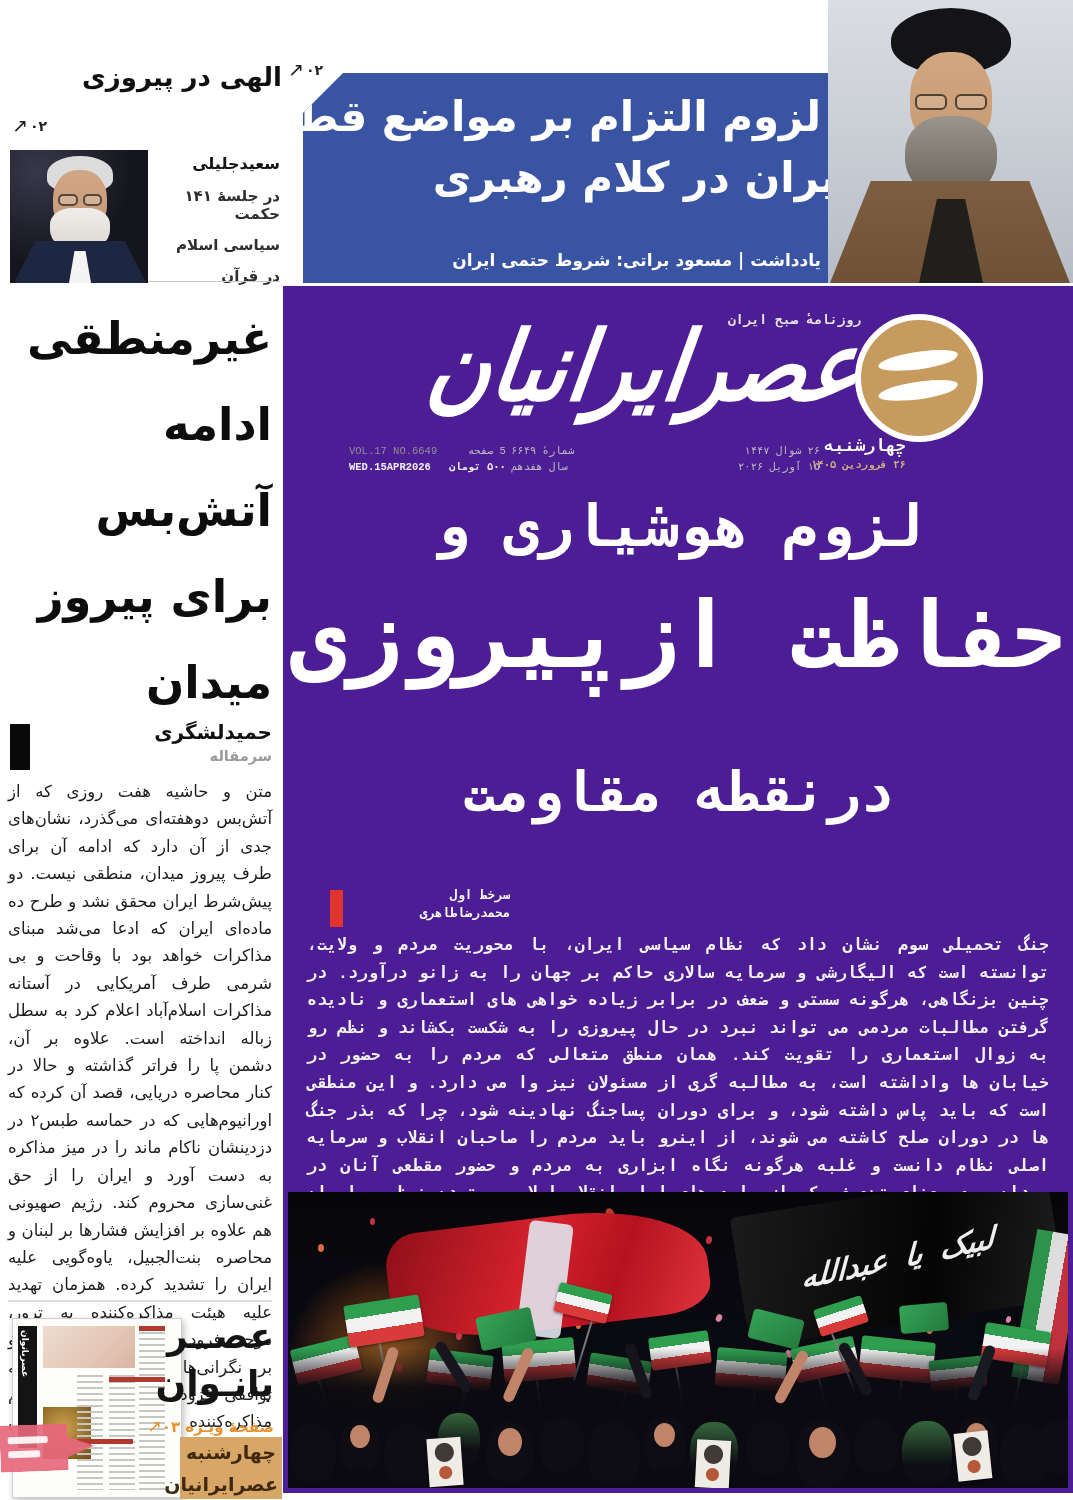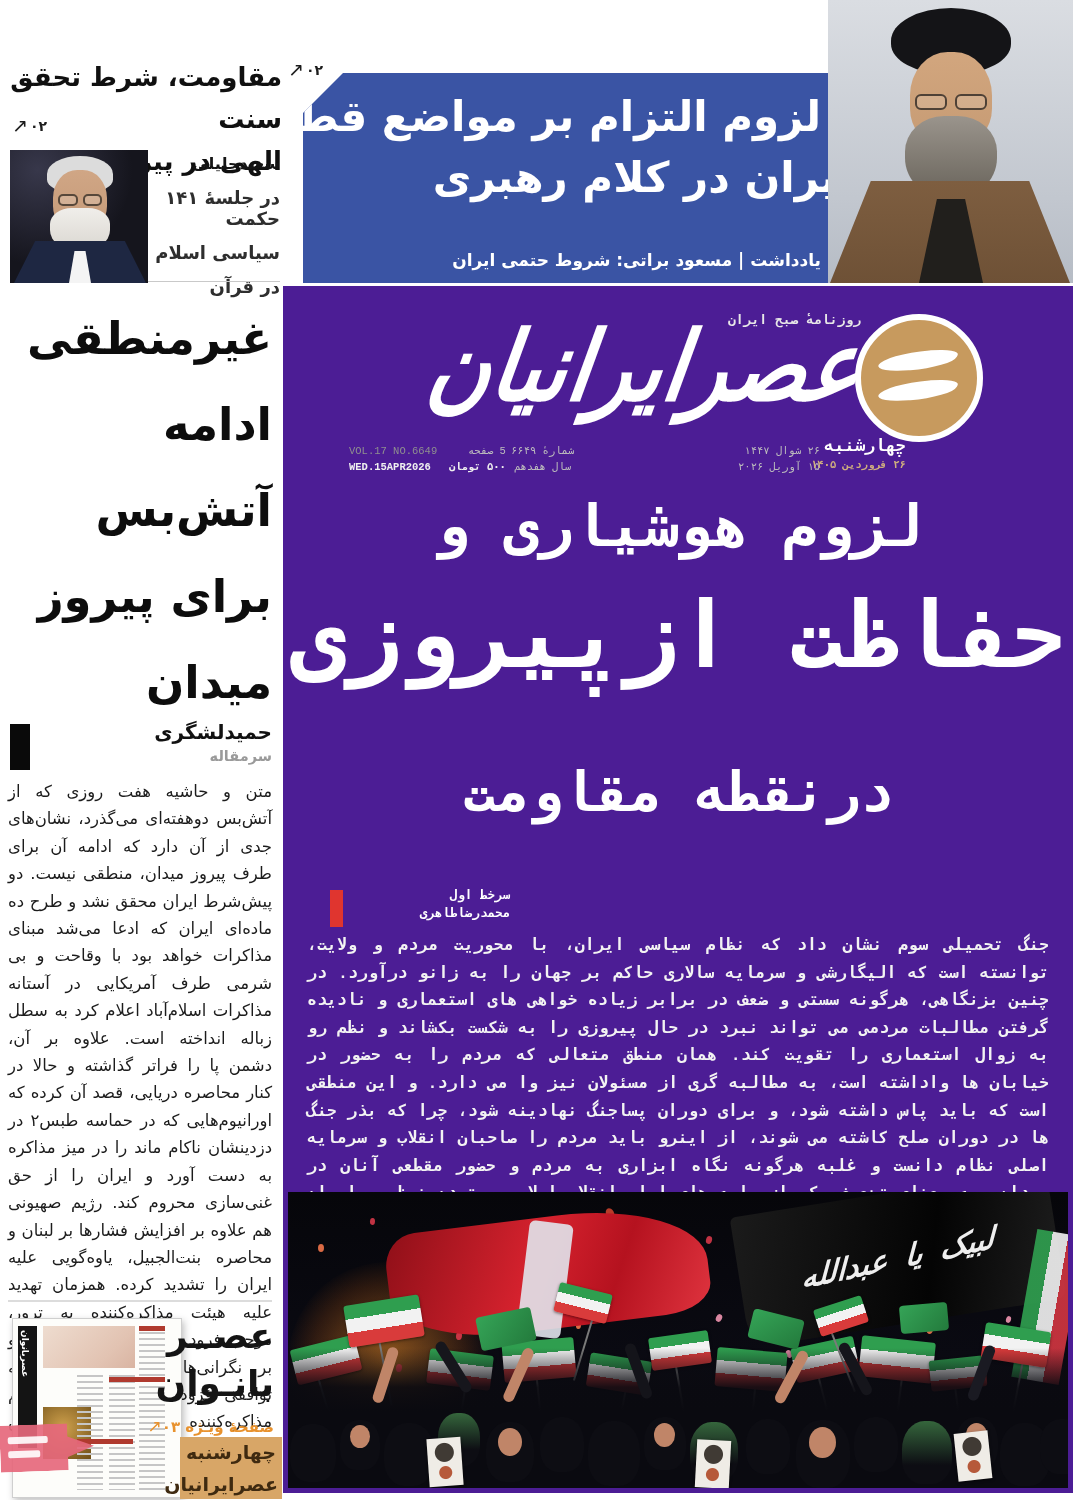--- a/index.html
+++ b/index.html
@@ -21,21 +21,21 @@
   .jl-glasses{left:48px;top:44px;width:44px;height:12px;display:flex;gap:5px;}
   .jl-glasses i{flex:1;border:2px solid #57483a;border-radius:5px;background:rgba(255,255,255,.18);}
   .jl-beard{left:40px;top:58px;width:60px;height:44px;background:linear-gradient(180deg,#f0eeea,#d9d6d0);
             border-radius:40% 40% 55% 55%;}
   .jl-suit{left:4px;bottom:0;width:132px;height:42px;background:#1e2742;
            clip-path:polygon(16% 0,84% 0,100% 100%,0 100%);}
   .jl-shirt{left:59px;bottom:0;width:22px;height:32px;background:#f4f4f4;
             clip-path:polygon(25% 0,75% 0,100% 100%,0 100%);}
   .tl-caption{left:148px;top:154px;width:132px;text-align:right;color:#2e2e2e;}
   .tl-caption .c0{font-size:16px;font-weight:900;color:#151515;margin-bottom:14px;}
-  .tl-caption .c{font-size:18px;font-weight:600;margin-bottom:13px;}
+  .tl-caption .c{font-size:15px;font-weight:600;margin-bottom:13px;}
   .tl-rule{left:148px;top:281px;width:132px;height:1px;background:#c9c9c9;}
   
   .banner-ref{left:288px;top:60px;}
   .banner-blue{left:303px;top:73px;width:770px;height:210px;
         clip-path:polygon(40px 0,100% 0,100% 100%,0 100%,0 40px);}
   .banner-text{position:absolute;right:252px;top:12px;text-align:right;color:#fff;direction:rtl;}
   .banner-line1{font-size:42px;font-weight:900;white-space:nowrap;line-height:1.5;}
   .banner-line2{font-size:42px;font-weight:900;white-space:nowrap;line-height:1.45;transform:translateX(30px);}
   .banner-sub{position:absolute;right:252px;bottom:13px;color:#fff;font-size:17px;font-weight:700;direction:rtl;}
   .banner-photo{left:828px;top:0;width:245px;height:283px;background:
@@ -60,21 +60,21 @@
   .logo-circle{position:absolute;left:572px;top:28px;width:128px;height:128px;border-radius:50%;
                background:#c79a5e;border:6px solid #fff;box-sizing:border-box;}
   .logo-circle .sw{position:absolute;left:17%;width:64%;height:16%;background:#fff;
                border-radius:60% 40% 55% 45%;transform:skewX(-30deg) rotate(-5deg);}
   .sw1{top:27%;} .sw2{top:53%;}
   .mast-info{position:absolute;top:158px;left:0;width:100%;color:#bdbdbd;}
   .mi{position:absolute;font-size:10.5px;line-height:1.5;white-space:nowrap;}
   .mi .b{color:#f0f0f0;font-weight:700;}
   .mi-en{left:66px;text-align:left;color:#8f8f8f;}
   .mi-pg{left:166px;text-align:right;direction:rtl;}
-  .mi-no{left:228px;text-align:center;direction:rtl;}
+  .mi-no{left:228px;text-align:left;direction:rtl;}
   .mi-hj{left:455px;text-align:right;direction:rtl;}
   .mi-fa{left:528px;top:-8px;text-align:right;direction:rtl;}
   .mi-fa .w{font-size:17px;font-weight:900;color:#fff;line-height:1.3;}
   .mi-fa .d{font-size:10.5px;font-weight:700;color:#cfae7e;}
   .mh{position:absolute;left:0;width:100%;text-align:center;color:#fff;font-weight:900;direction:rtl;white-space:nowrap;}
   .mh1{top:206px;font-size:58px;}
   .mh2{top:296px;font-size:92px;letter-spacing:-2px;}
   .mh3{top:474px;font-size:55px;}
   .lead-redbar{position:absolute;left:47px;top:604px;width:13px;height:37px;background:#e0352f;}
   .lead-byline{position:absolute;left:112px;top:602px;width:115px;text-align:right;direction:rtl;color:#fff;
@@ -131,21 +131,20 @@
   .chip{left:180px;width:94px;text-align:center;direction:rtl;background:#d8a667;color:#3f2a10;
         font-size:19px;font-weight:900;padding:4px 4px;}
   .chip1{top:1437px;} .chip2{top:1469px;}
 </style>
 </head>
 <body>
 
 <div class="page">
 
   <div class="abs tl-headline fa">
-    <div>مقاومت، شرط تحقق سنت</div>
     <div>الهی در پیروزی</div>
   </div>
   <div class="abs pageref tl-ref">
     <span class="arr">↗</span>
     <span>۰۲</span>
   </div>
   <div class="abs tl-photo">
     <div class="abs jl-hair"></div>
     <div class="abs jl-face"></div>
     <div class="abs jl-glasses">

